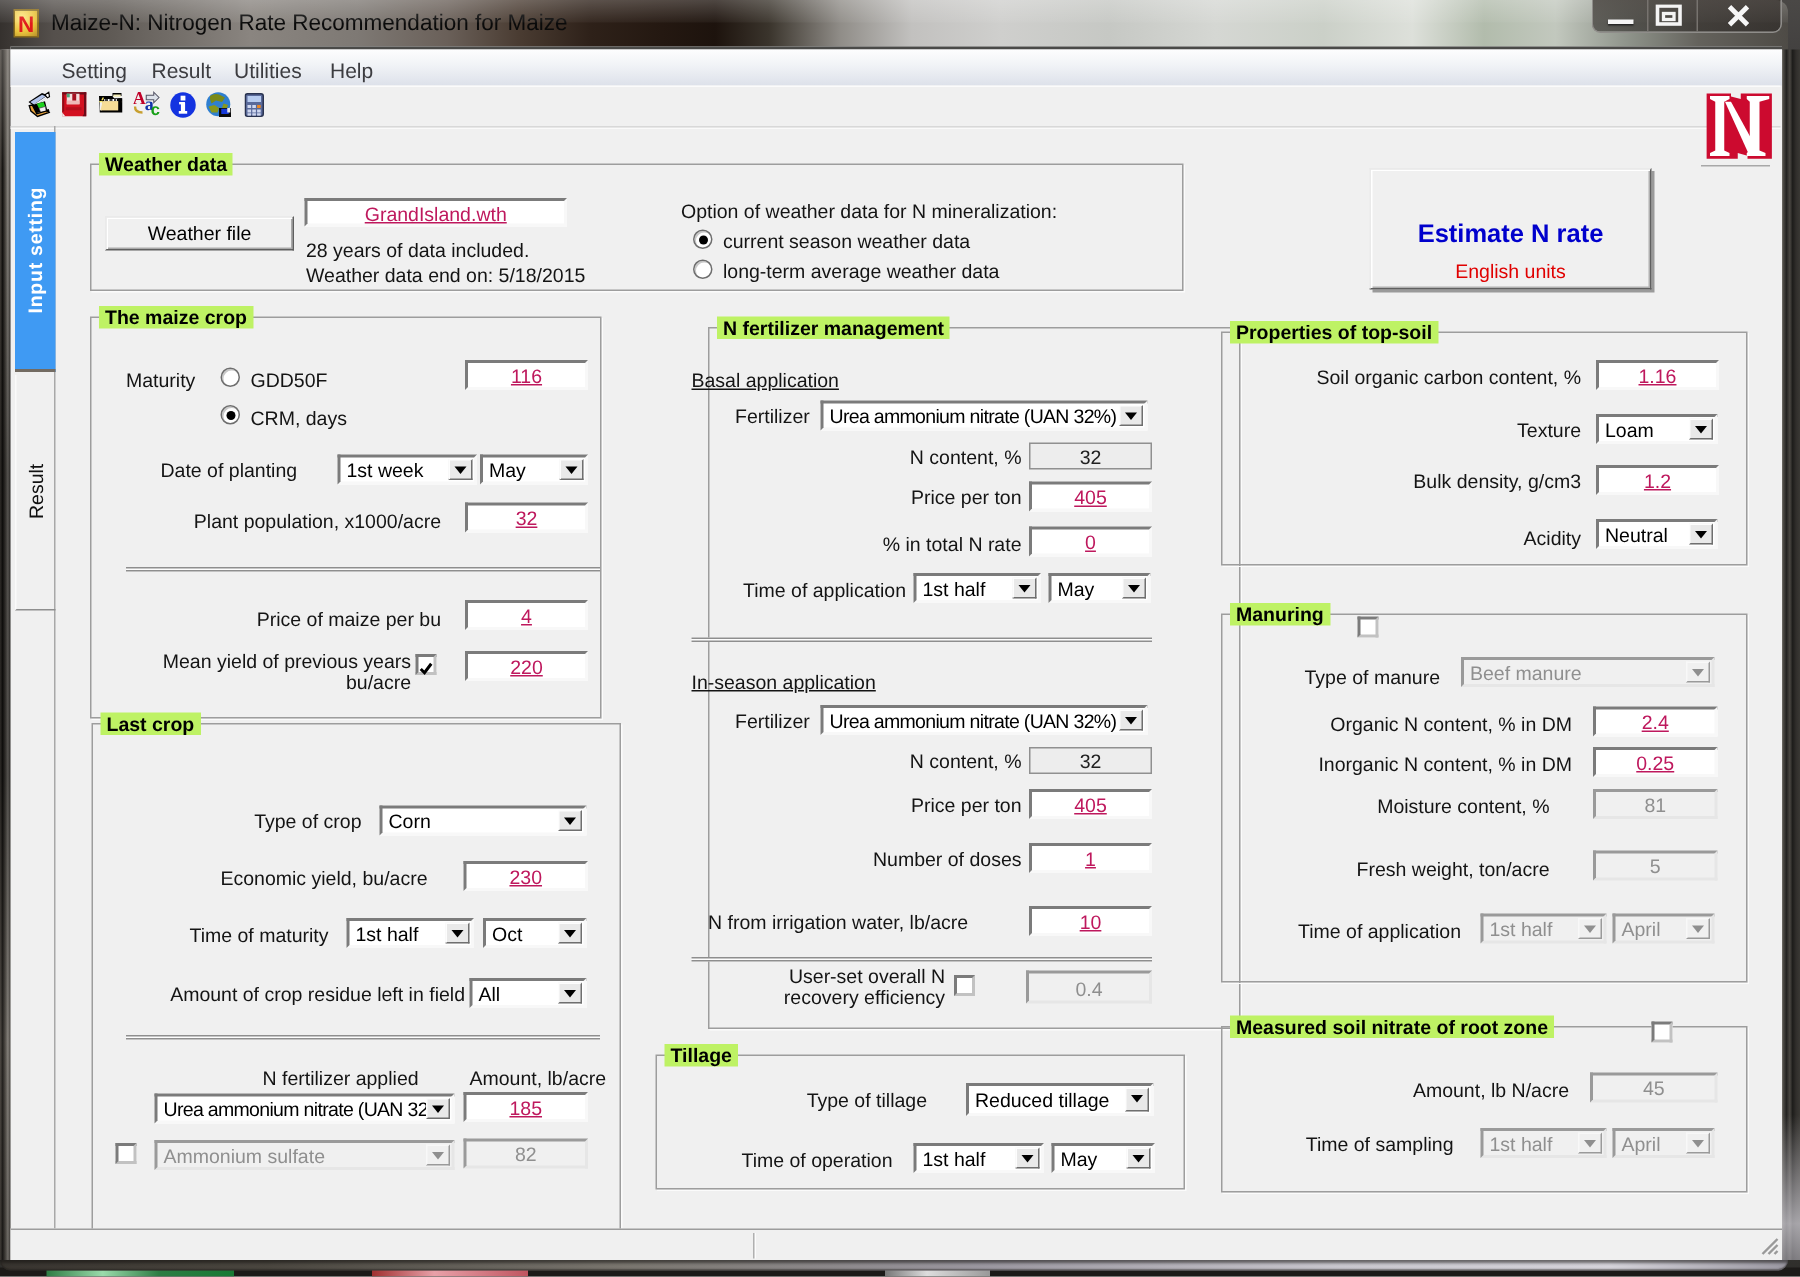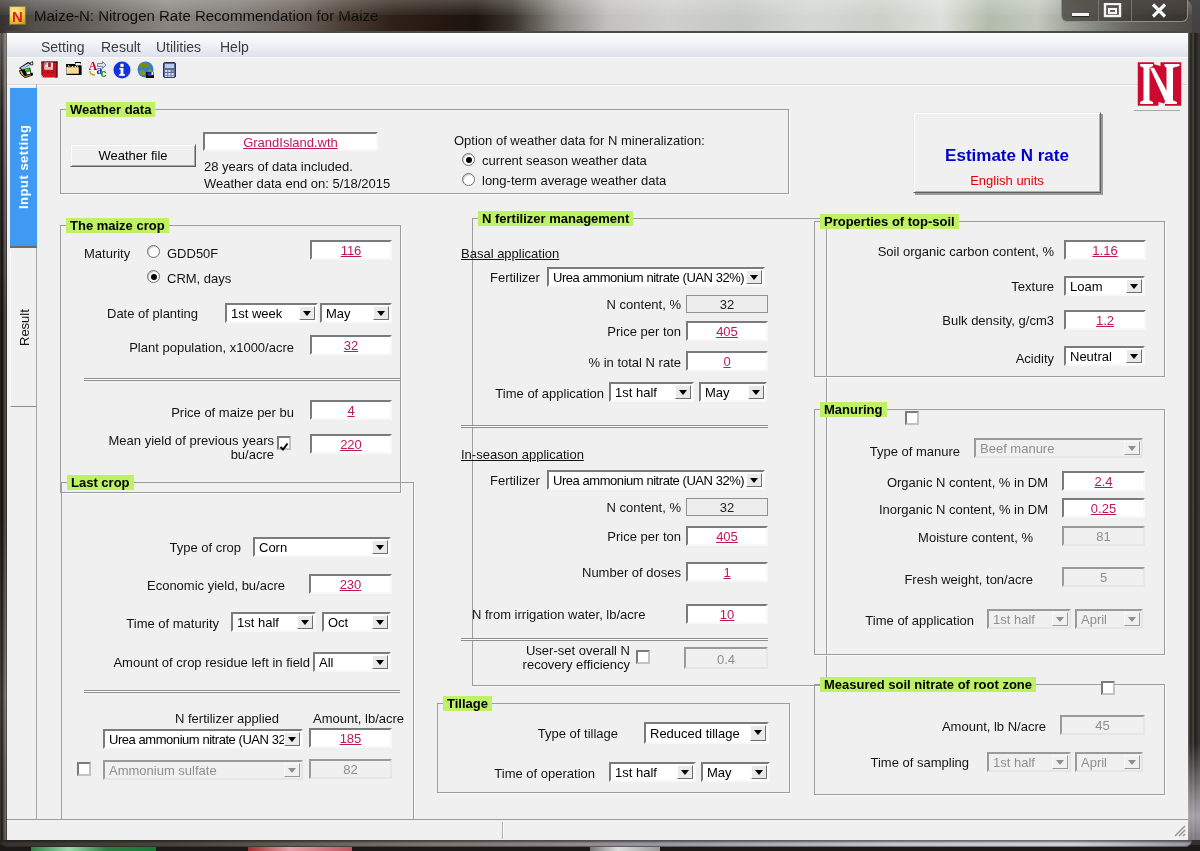--- a/index.html
+++ b/index.html
@@ -248,21 +248,21 @@
 </div>
 
 <svg id="unlogo" style="position:absolute;left:1134px;top:59px;" width="51" height="50" viewBox="0 0 100 100">
   <path d="M6.5,6.5 H39 V10.5 L52,14 V6.5 H93.5 V93.5 H61 V89.5 L48,86 V93.5 H6.5 Z" fill="#cc0a2f"></path>
   <path d="M11,10 H37 V14 L30,17.5 V82.5 L37,86 V90 H11 V86 L18,82.5 V17.5 L11,14 Z" fill="#fff"></path>
   <path d="M60,10 H90 V14 L77,17.5 V82.5 L85,86 V90 H60 V86 L64,82.5 V17.5 L60,14 Z" fill="#fff"></path>
   <path d="M31,17.5 H39 L76.5,86 H62 Z" fill="#fff"></path>
 </svg>
 <div style="position:absolute;left:1134px;top:110px;width:46px;height:1px;background:#a8a8a8;"></div>
 
-<div class="gb" style="left:60px;top:225px;width:341px;height:268px;">
+<div class="gb" style="left:60px;top:211px;width:341px;height:268px;">
     <b>The maize crop</b>
   </div>
 <div class="lbl" style="left:84px;top:246px;">Maturity</div>
 <div class="radio" style="left:147px;top:245px;"></div>
 <div class="lbl" style="left:167px;top:246px;">GDD50F</div>
 <div class="tf" style="left:310px;top:240px;width:82px;">116</div>
 <div class="radio sel" style="left:147px;top:270px;"></div>
 <div class="lbl" style="left:167px;top:271px;">CRM, days</div>
 <div class="lbl" style="left:107px;top:306px;">Date of planting</div>
 <div class="cb" style="left:225px;top:303px;width:93px;">1st week<i></i></div>

